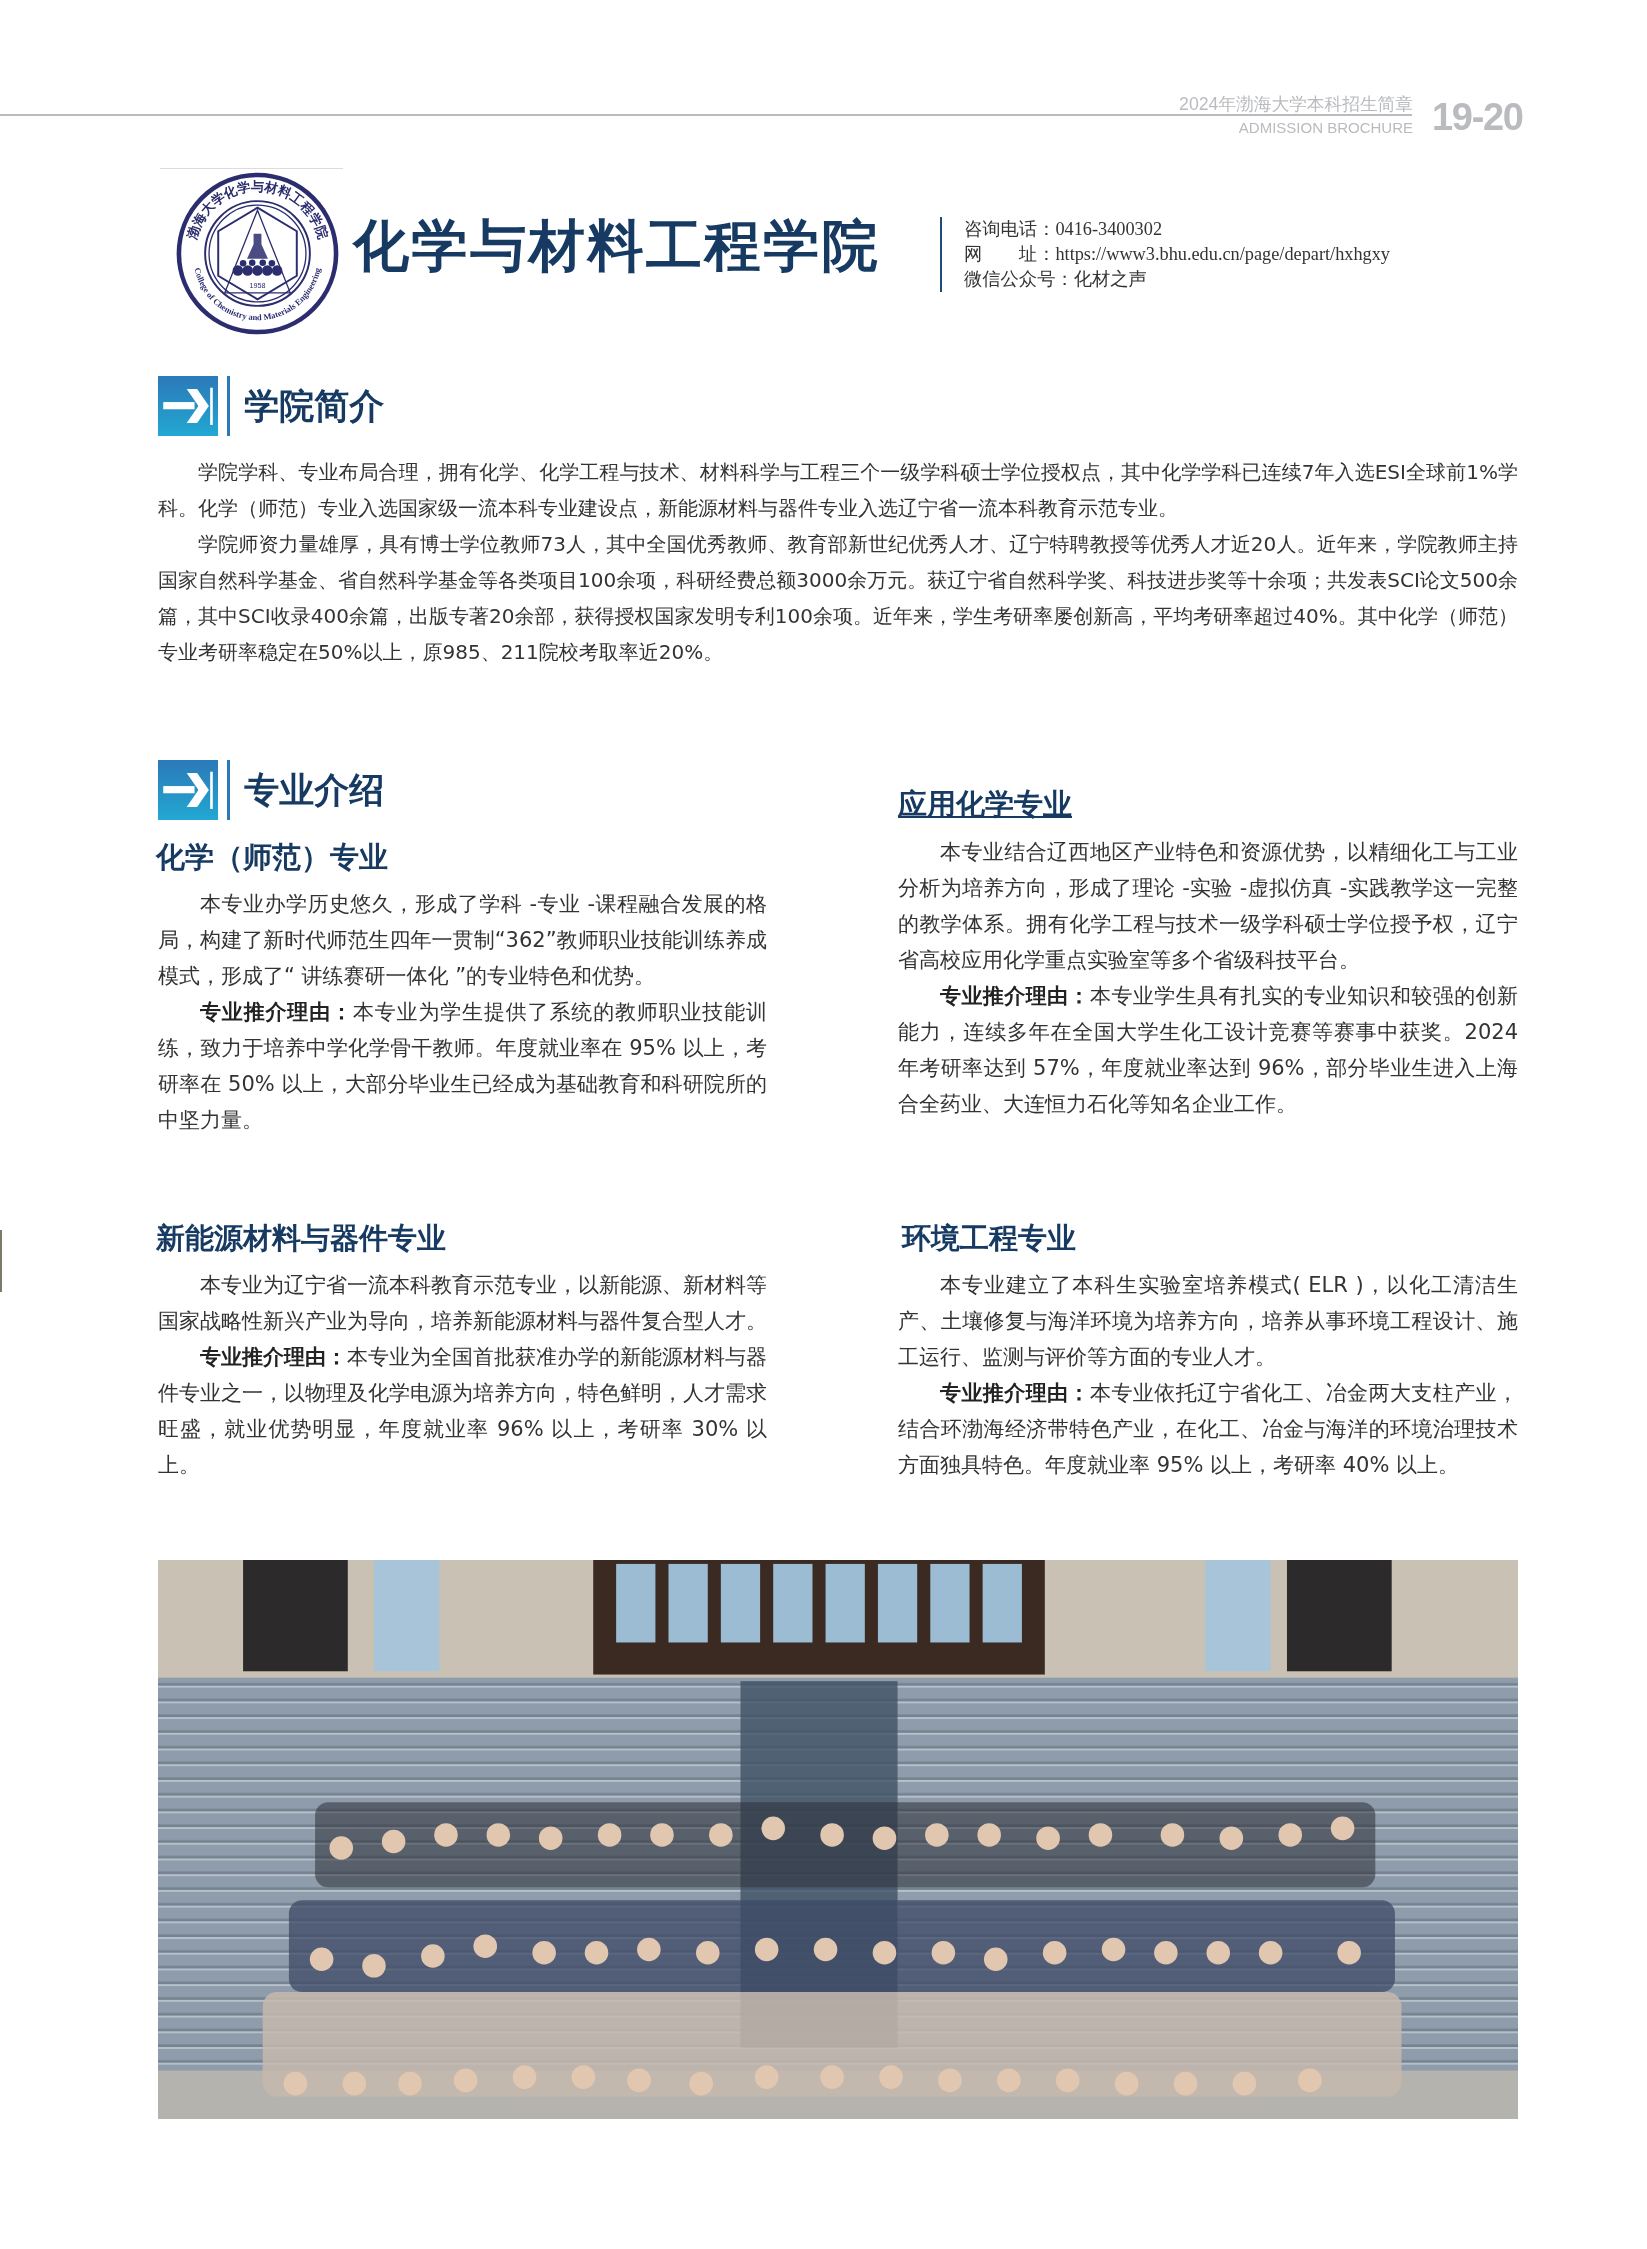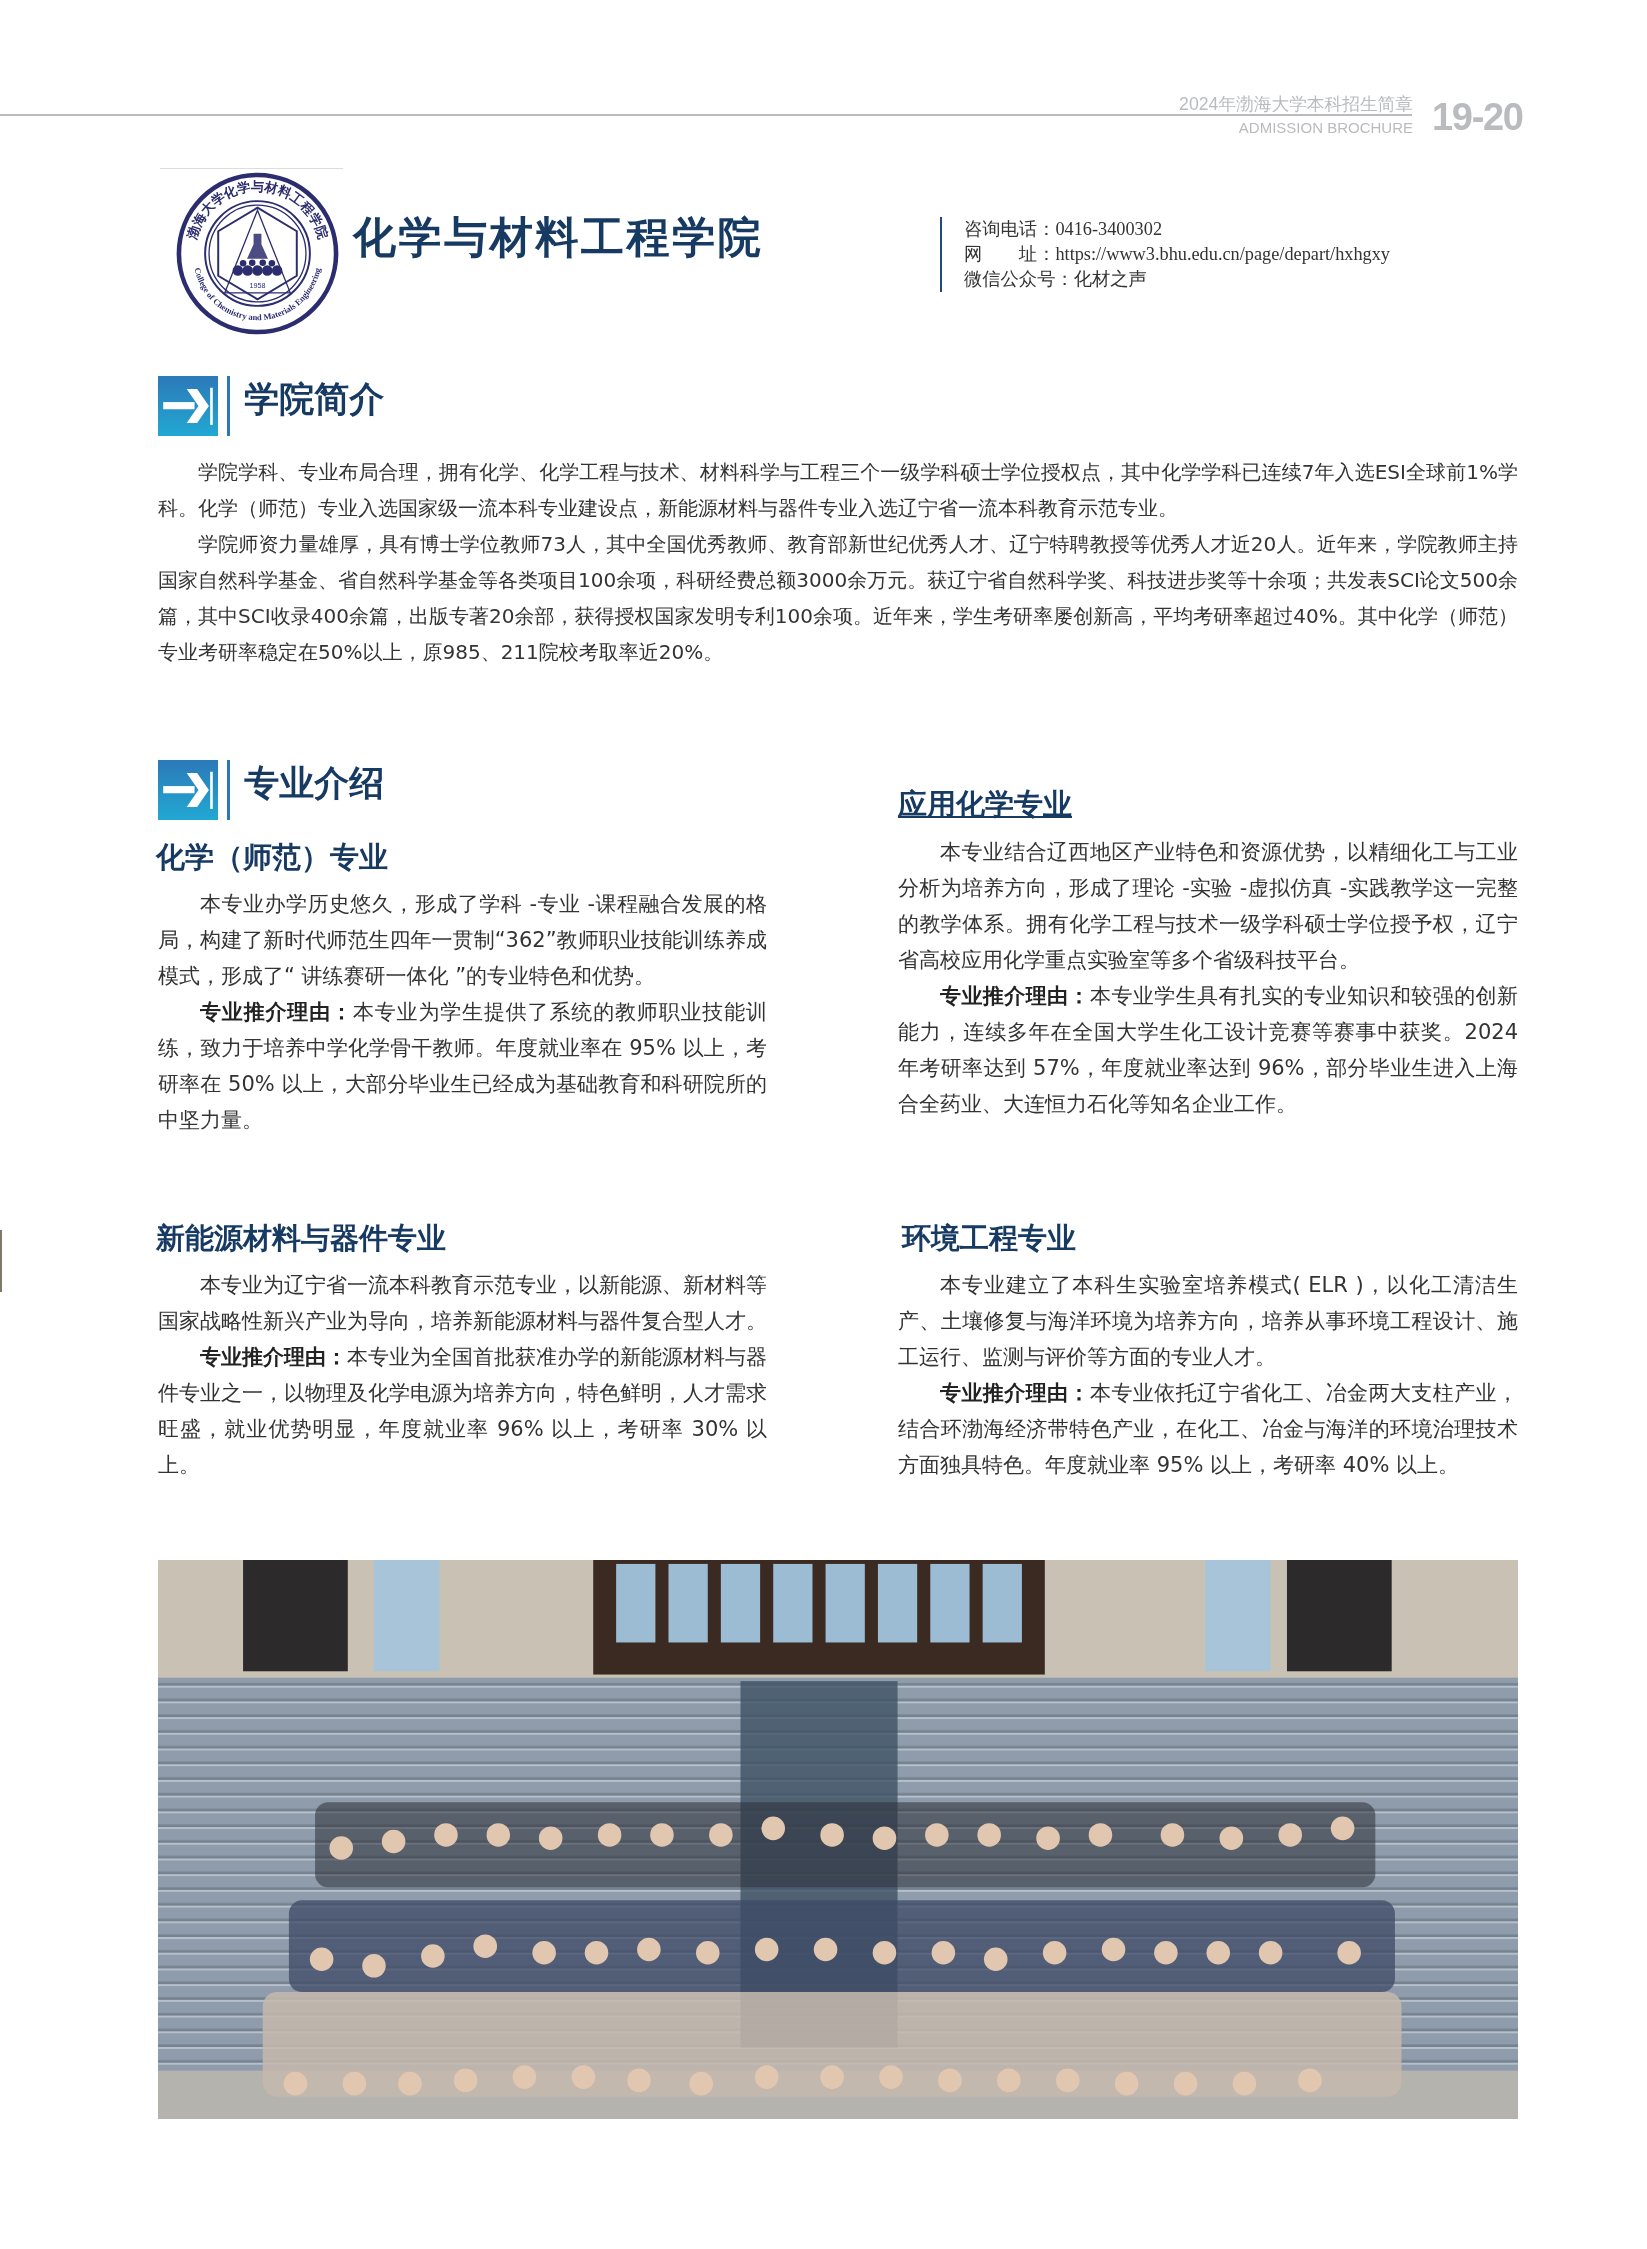--- a/index.html
+++ b/index.html
@@ -8,26 +8,26 @@
 
   
   .hdr-line { position:absolute; left:0; top:114px; width:1412px; height:2px; background:#b9bbbe; }
   .hdr-cn { position:absolute; right:234px; top:92px; font-size:17.7px; color:#b9bbbe; font-family:"Liberation Sans",sans-serif; letter-spacing:0px; }
   .hdr-en { position:absolute; right:234px; top:119px; font-size:15px; color:#b9bbbe; font-family:"Liberation Sans",sans-serif; }
   .hdr-pages { position:absolute; left:1432px; top:96px; font-size:38px; font-weight:bold; color:#b9bbbe; font-family:"Liberation Sans",sans-serif; letter-spacing:-1.3px; }
 
   
   .logo-topline { position:absolute; left:160px; top:168px; width:183px; height:1.3px; background:#dcdcdc; }
   .logo { position:absolute; left:175px; top:171px; width:165px; height:165px; }
-  .college-title { position:absolute; left:353px; top:209px; font-size:43px; font-weight:bold; color:#173a63; letter-spacing:2.6px; font-family:"DejaVu Sans",sans-serif; }
+  .college-title { position:absolute; left:353px; top:209px; font-size:56px; font-weight:bold; color:#173a63; letter-spacing:2.6px; font-family:"DejaVu Sans",sans-serif; }
   .contact { position:absolute; left:940px; top:217px; border-left:2.6px solid #1f4a7a; padding-left:22px; font-size:18.3px; line-height:25px; color:#333; font-family:Liberation Serif, serif; }
   .contact .row { white-space:nowrap; }
 
   
-  .sec-hdr { position:absolute; display:flex; }
+  .sec-hdr { position:absolute; display:flex; align-items:center; }
   .sec-icon { width:60px; height:60px; background:linear-gradient(180deg,#2b79b8 0%,#22a8d2 100%); position:relative; }
   .sec-icon svg { position:absolute; left:0; top:0; }
   .sec-bar { width:2.6px; height:60px; background:#2b79b8; margin-left:9.2px; }
   .sec-title { margin-left:14.4px; font-size:35px; font-weight:bold; color:#173a63; font-family:"DejaVu Sans",sans-serif; }
 
   
   .para { position:absolute; font-size:20px; line-height:36px; color:#333; text-align:justify; }
   .para p { margin:0; text-indent:2em; }
   .sub-title { position:absolute; font-size:29px; font-weight:bold; color:#173a63; font-family:"DejaVu Sans",sans-serif; }
   .col-text { position:absolute; font-size:21px; line-height:36px; color:#333; text-align:justify; }

